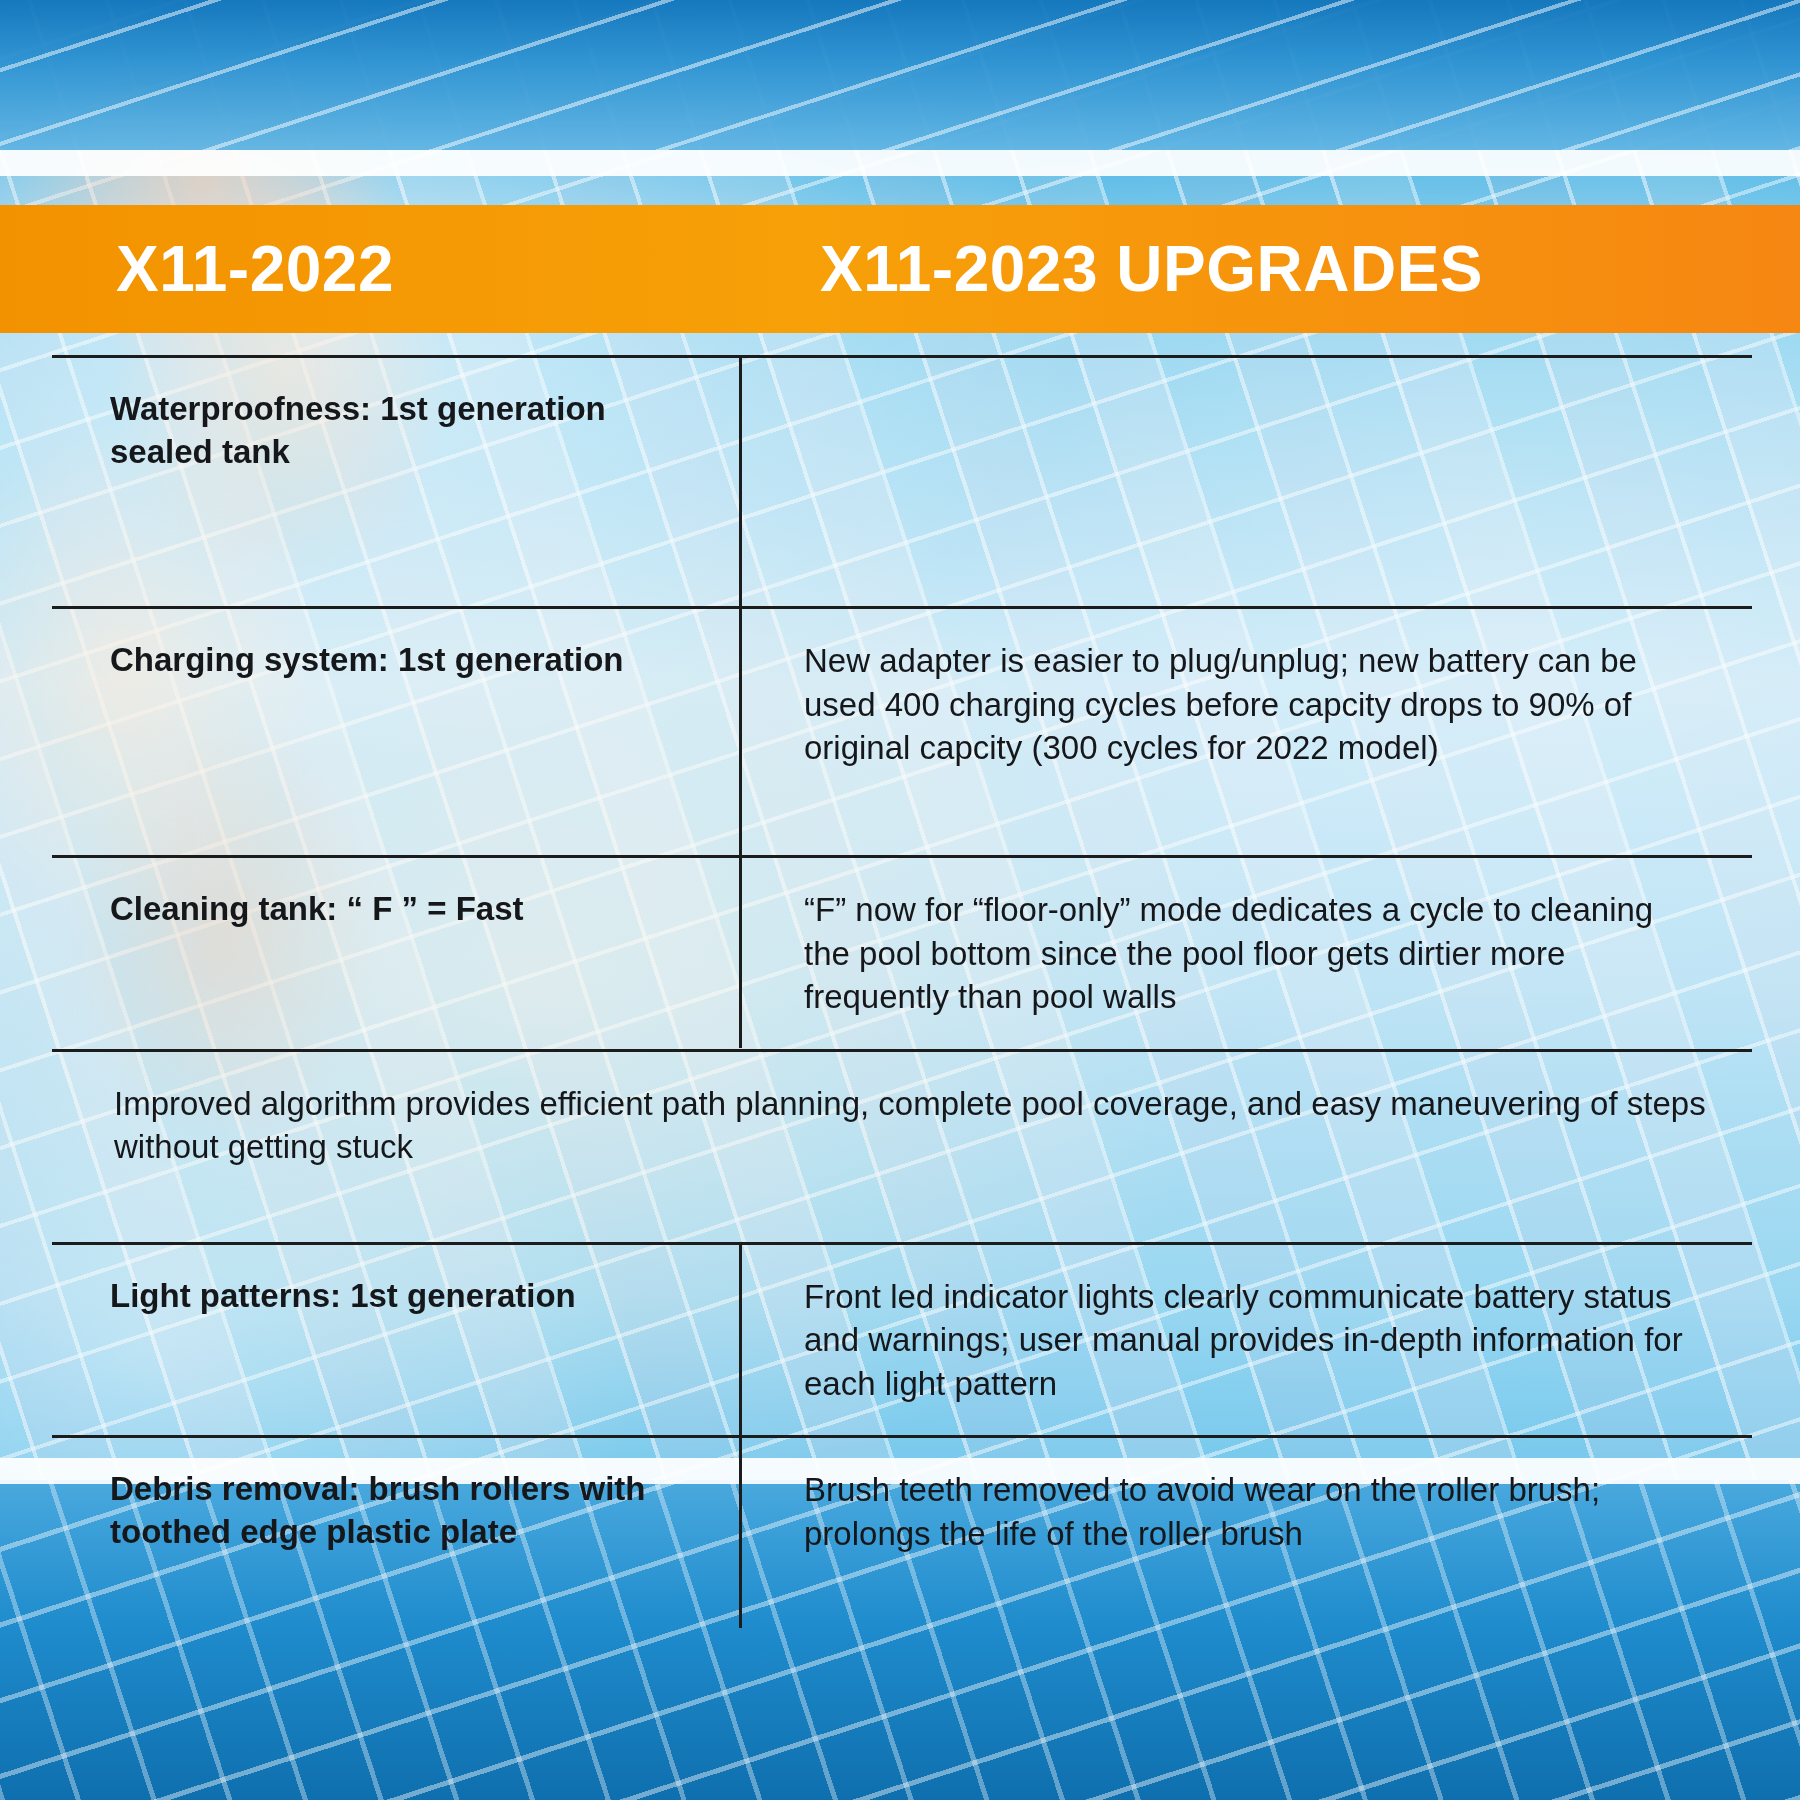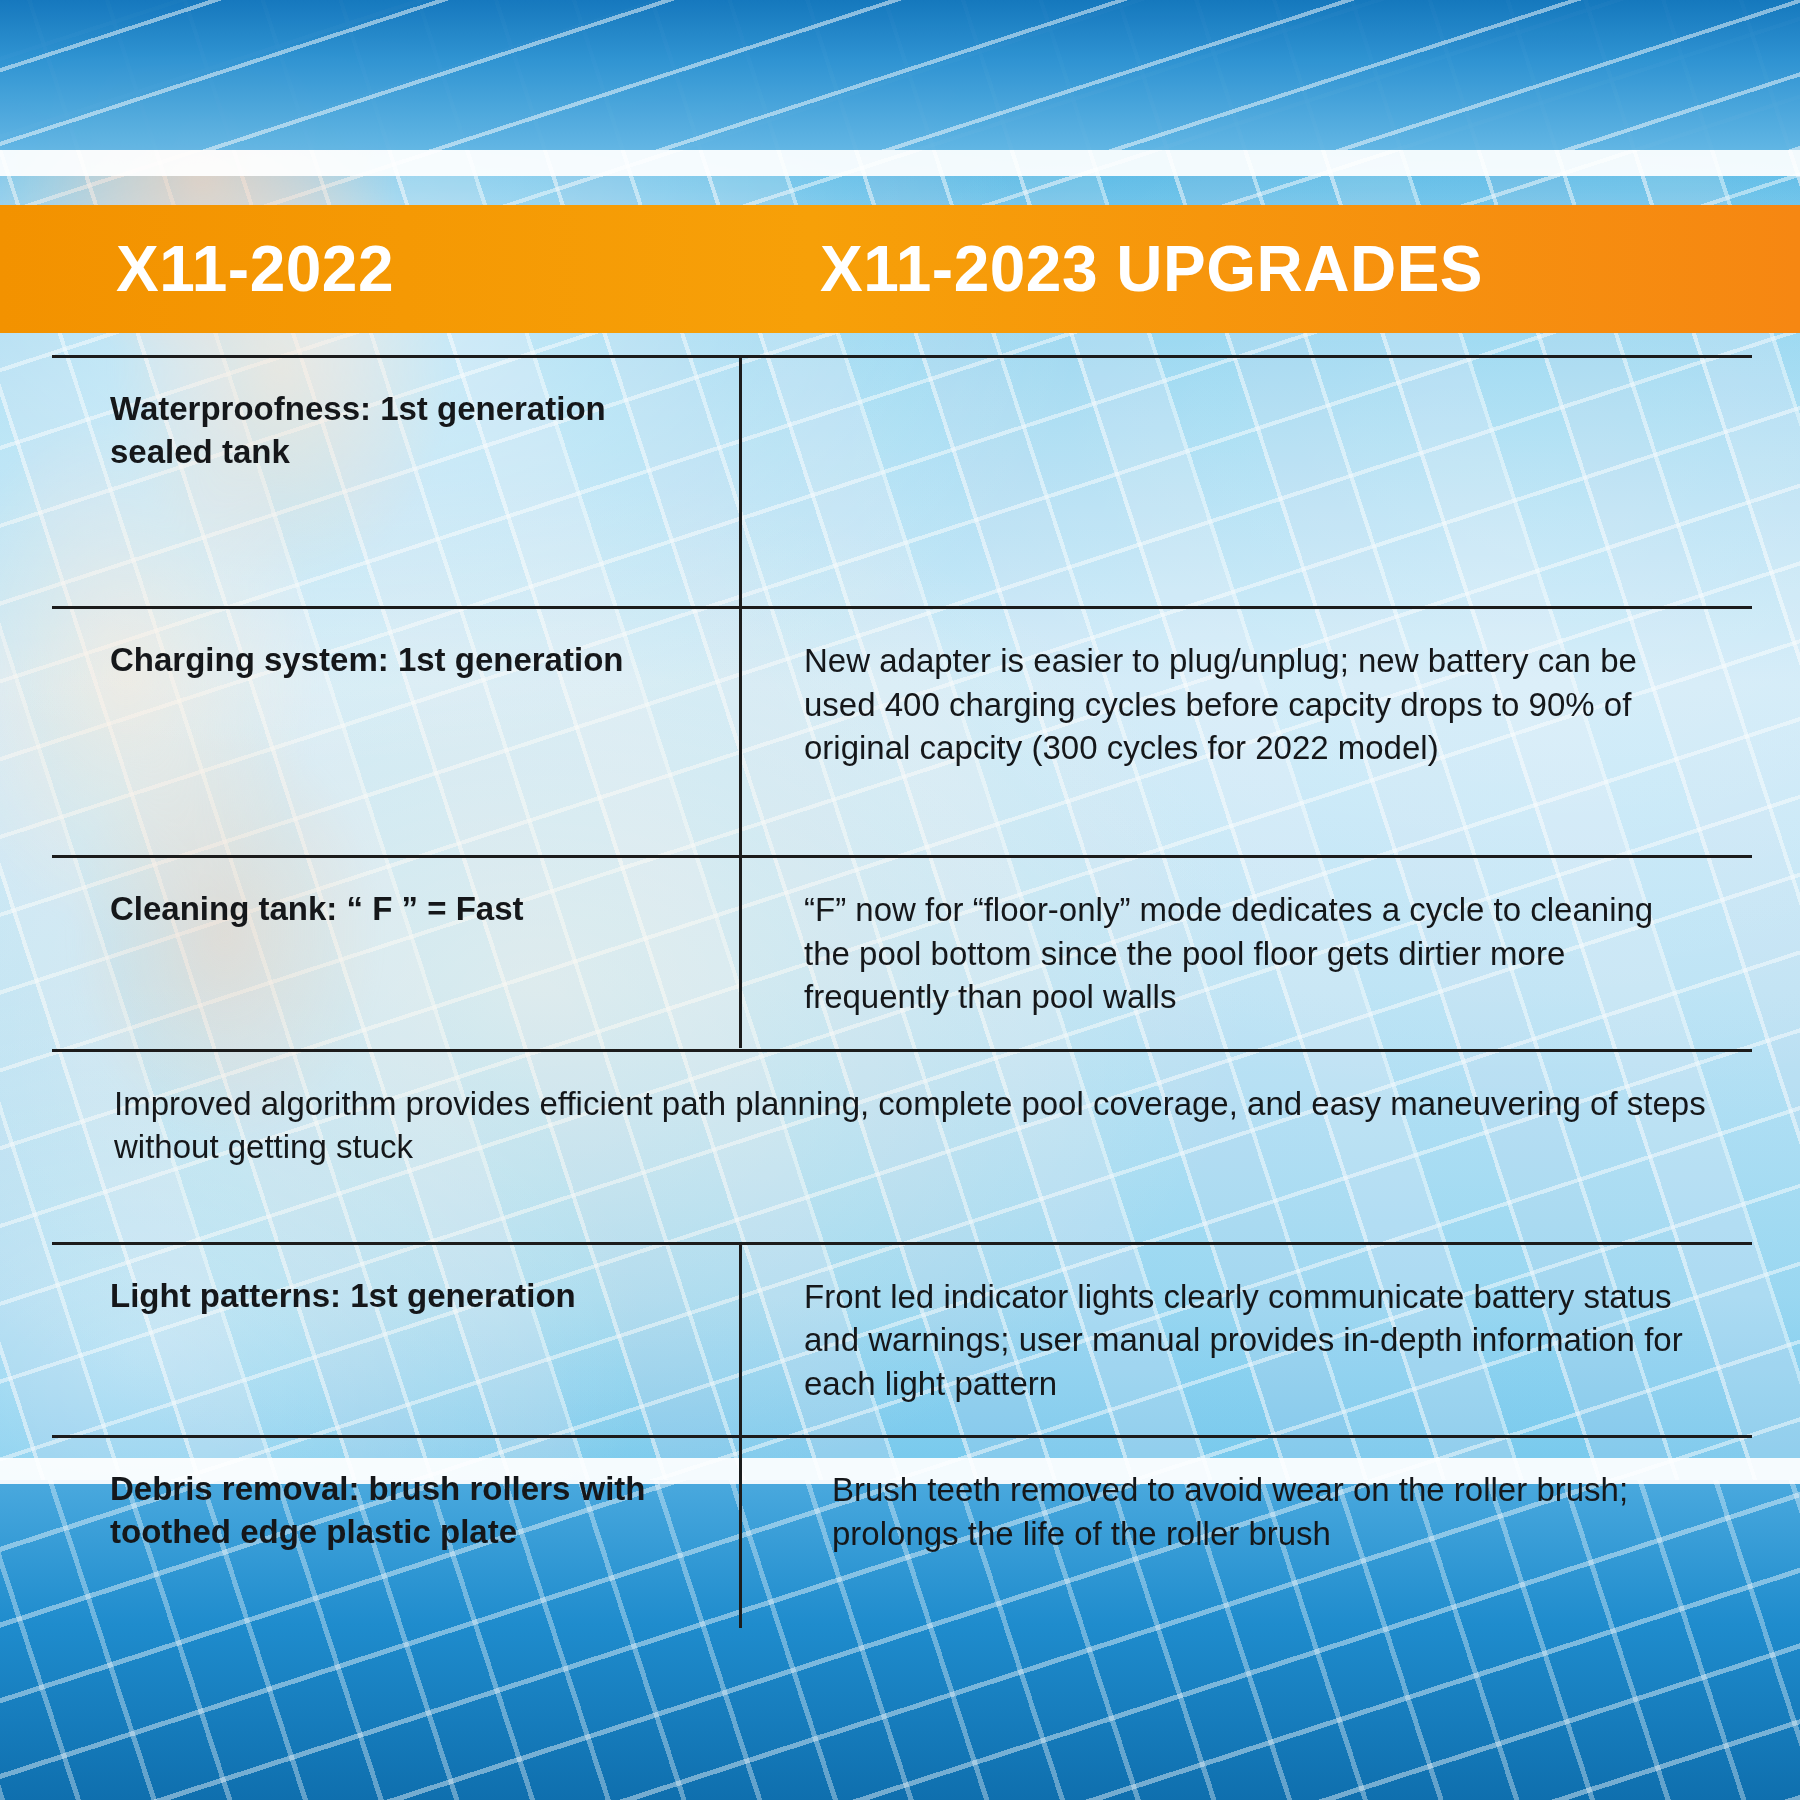--- a/index.html
+++ b/index.html
@@ -135,21 +135,21 @@
     width: 1700px;
   }
   .row {
     display: flex;
     align-items: flex-start;
     border-top: 3px solid #1c1c1c;
     box-sizing: border-box;
     position: relative;
   }
   .row:first-child { border-top: 3px solid #1c1c1c; }
-  .row:last-child  { border-bottom: none; gap: 28px; }
+  .row:last-child  { border-bottom: none; }
 
   .cell-left {
     width: 690px;
     box-sizing: border-box;
     padding: 30px 40px 30px 58px;
     border-right: 3px solid #1c1c1c;
     min-height: 210px;
   }
   .cell-right {
     flex: 1;

